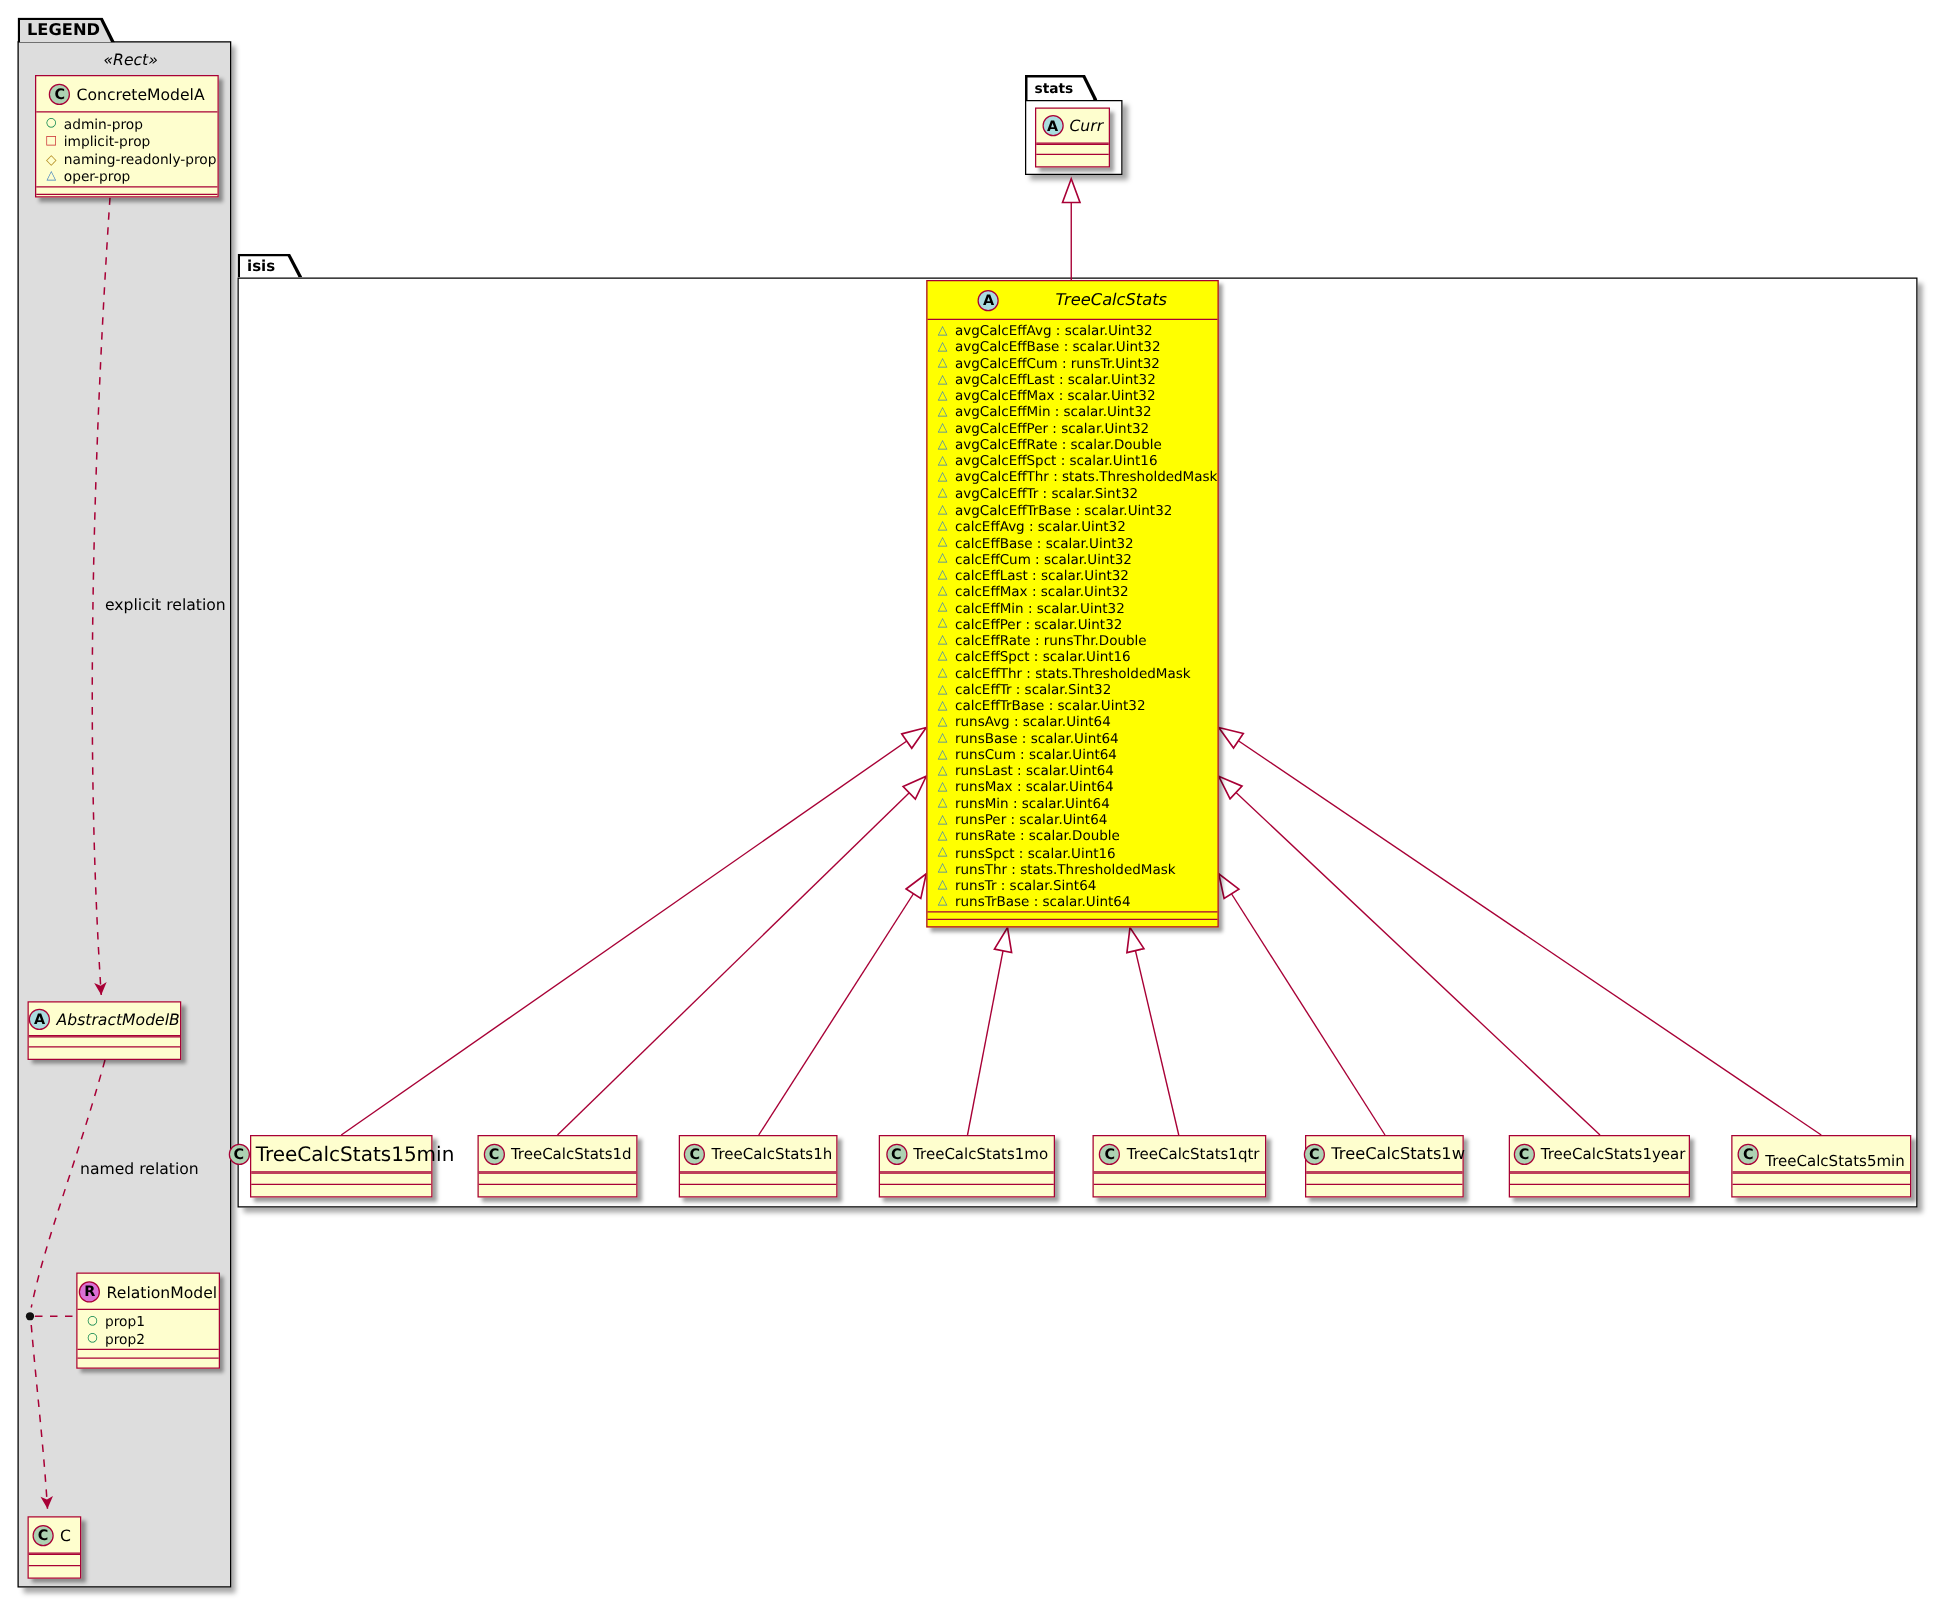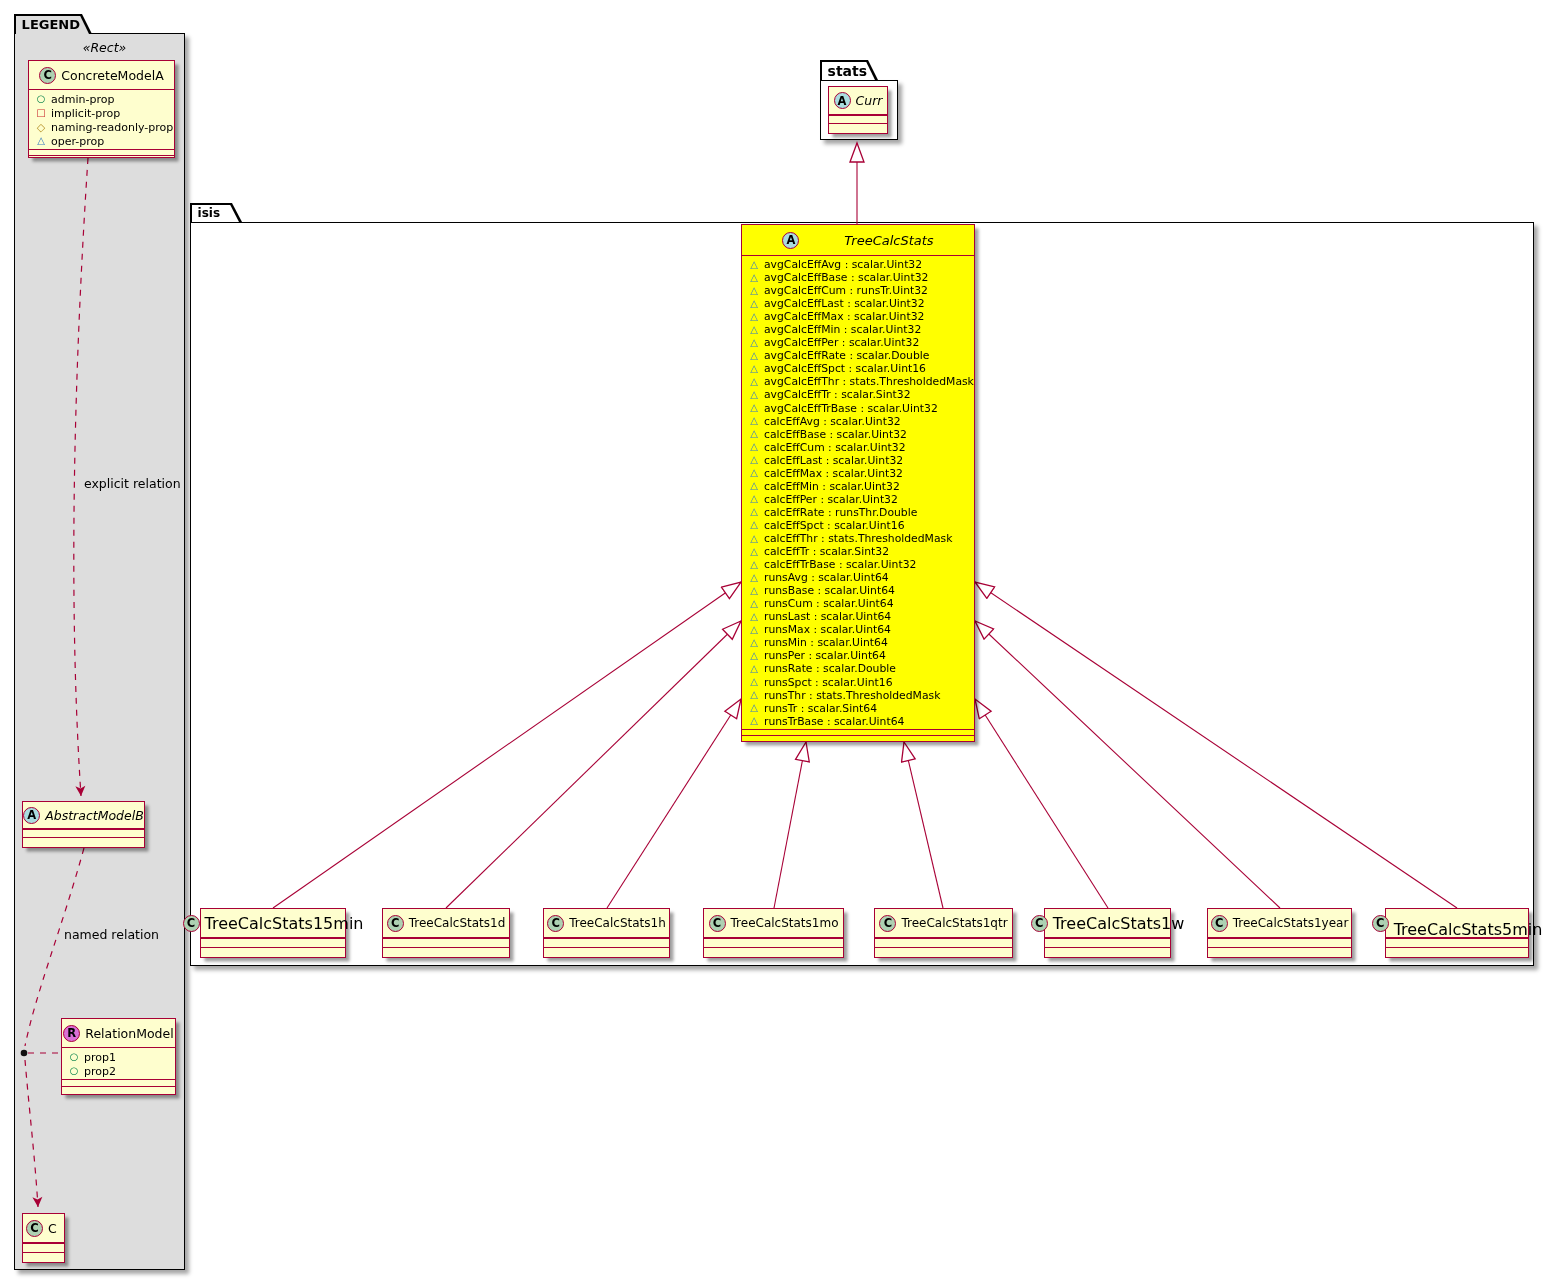--- a/index.html
+++ b/index.html
@@ -74,21 +74,21 @@
   <div class="pkg gray z0" style="left:14px;top:33px;width:171px;height:1237px;position:absolute;"></div>
   <div class="pkg white z0" style="left:820px;top:80px;width:78px;height:60px;position:absolute;"></div>
   <div class="pkg white z0" style="left:190px;top:222px;width:1344px;height:744px;position:absolute;"></div>
 
   <div class="ptab gray" style="left:14px;top:14px;width:78px;height:20px;z-index:2;">
     <div class="tab-bk"></div>
     <div class="tab-fill" style="font-size:13px;">LEGEND</div>
   </div>
   <div class="ptab white" style="left:820px;top:60px;width:58px;height:20px;z-index:2;">
     <div class="tab-bk"></div>
-    <div class="tab-fill" style="font-size:14px;">stats</div>
+    <div class="tab-fill" style="font-size:11px;">stats</div>
   </div>
   <div class="ptab white" style="left:190px;top:203px;width:52px;height:19px;z-index:2;">
     <div class="tab-bk"></div>
     <div class="tab-fill" style="font-size:12px;">isis</div>
   </div>
 
   <svg class="wires" width="1554" height="1282" viewBox="0 0 1554 1282">
     <defs>
       <marker id="mgen" markerWidth="22" markerHeight="18" refX="20" refY="8" orient="auto" markerUnits="userSpaceOnUse">
         <path class="mgen" d="M1,1 L20,8 L1,15 Z"></path>
@@ -422,35 +422,35 @@
     <div class="ctitle" style="height:29px;">
       <span class="spot sc">C</span>
       <span class="cname" style="font-size:12px;">TreeCalcStats1qtr</span>
     </div>
     <div class="comp" style="height:8px;"></div>
     <div class="comp fill"></div>
   </div>
   <div class="cls z2" style="left:1044px;top:908px;width:127px;height:50px;">
     <div class="ctitle" style="height:29px;">
       <span class="spot sc">C</span>
-      <span class="cname" style="font-size:16px;">TreeCalcStats1w</span>
+      <span class="cname" style="font-size:13px;">TreeCalcStats1w</span>
     </div>
     <div class="comp" style="height:8px;"></div>
     <div class="comp fill"></div>
   </div>
   <div class="cls z2" style="left:1207px;top:908px;width:145px;height:50px;">
     <div class="ctitle" style="height:29px;">
       <span class="spot sc">C</span>
       <span class="cname" style="font-size:12px;">TreeCalcStats1year</span>
     </div>
     <div class="comp" style="height:8px;"></div>
     <div class="comp fill"></div>
   </div>
   <div class="cls z2" style="left:1385px;top:908px;width:144px;height:50px;">
     <div class="ctitle" style="height:29px;">
       <span class="spot sc">C</span>
-      <span class="cname" style="font-size:16px;margin-top:12px;">TreeCalcStats5min</span>
+      <span class="cname" style="font-size:12px;margin-top:12px;">TreeCalcStats5min</span>
     </div>
     <div class="comp" style="height:8px;"></div>
     <div class="comp fill"></div>
   </div>
 
 </div>
 
 </body></html>

